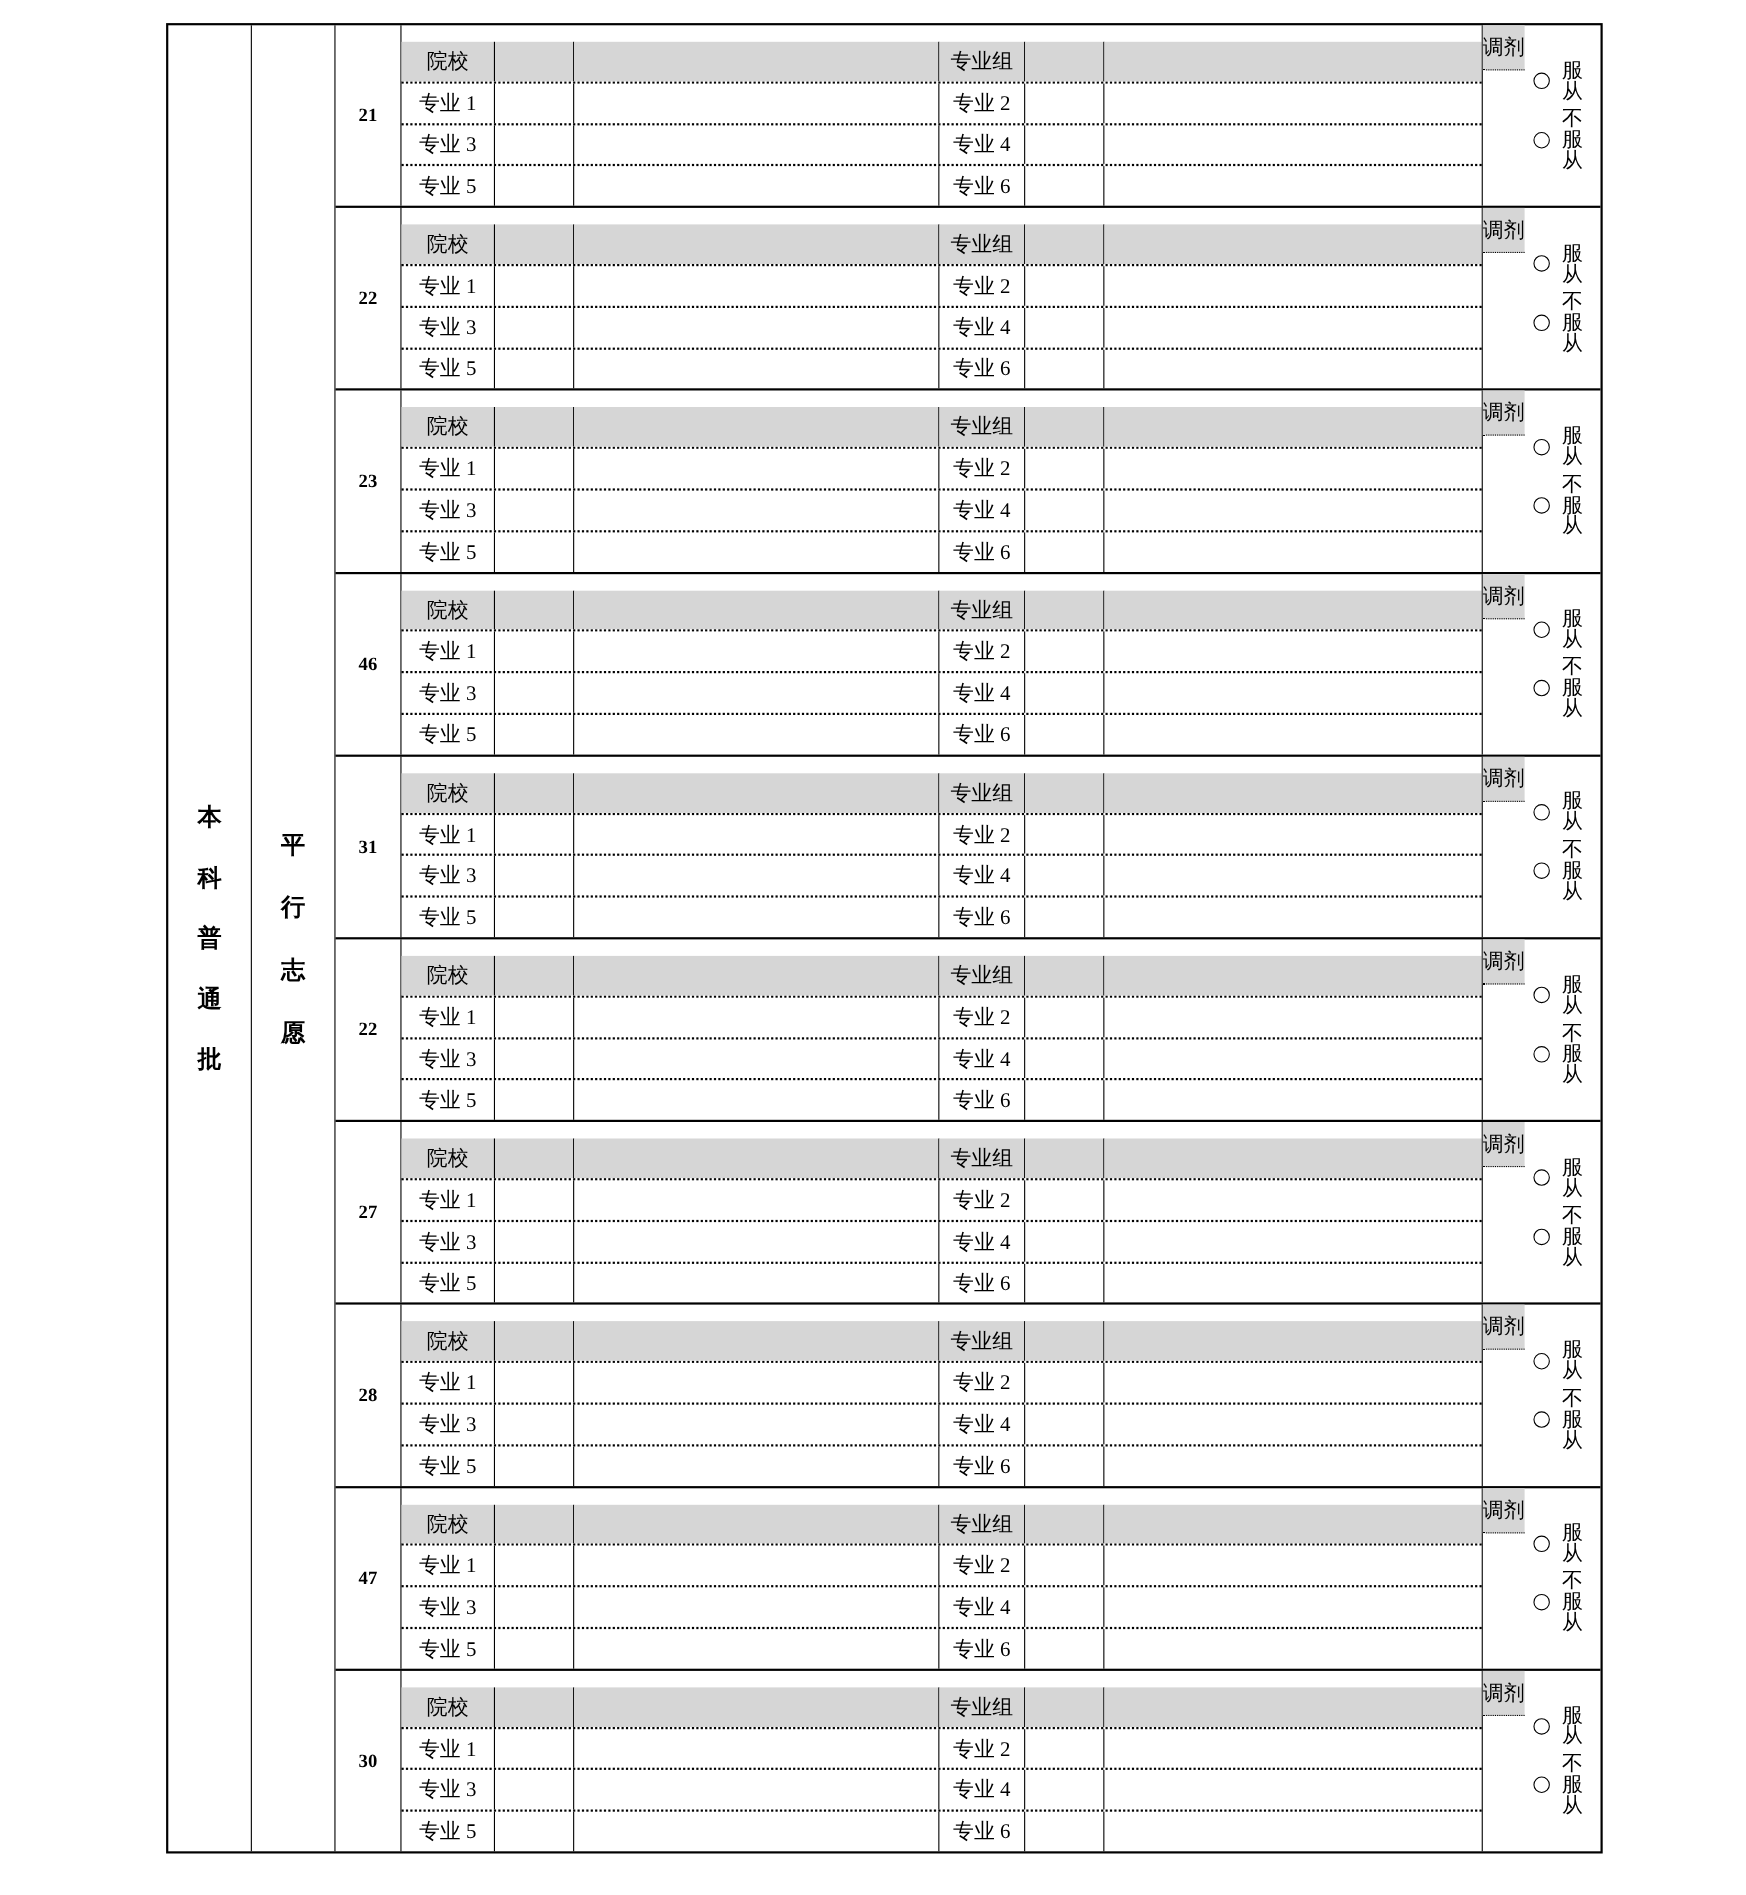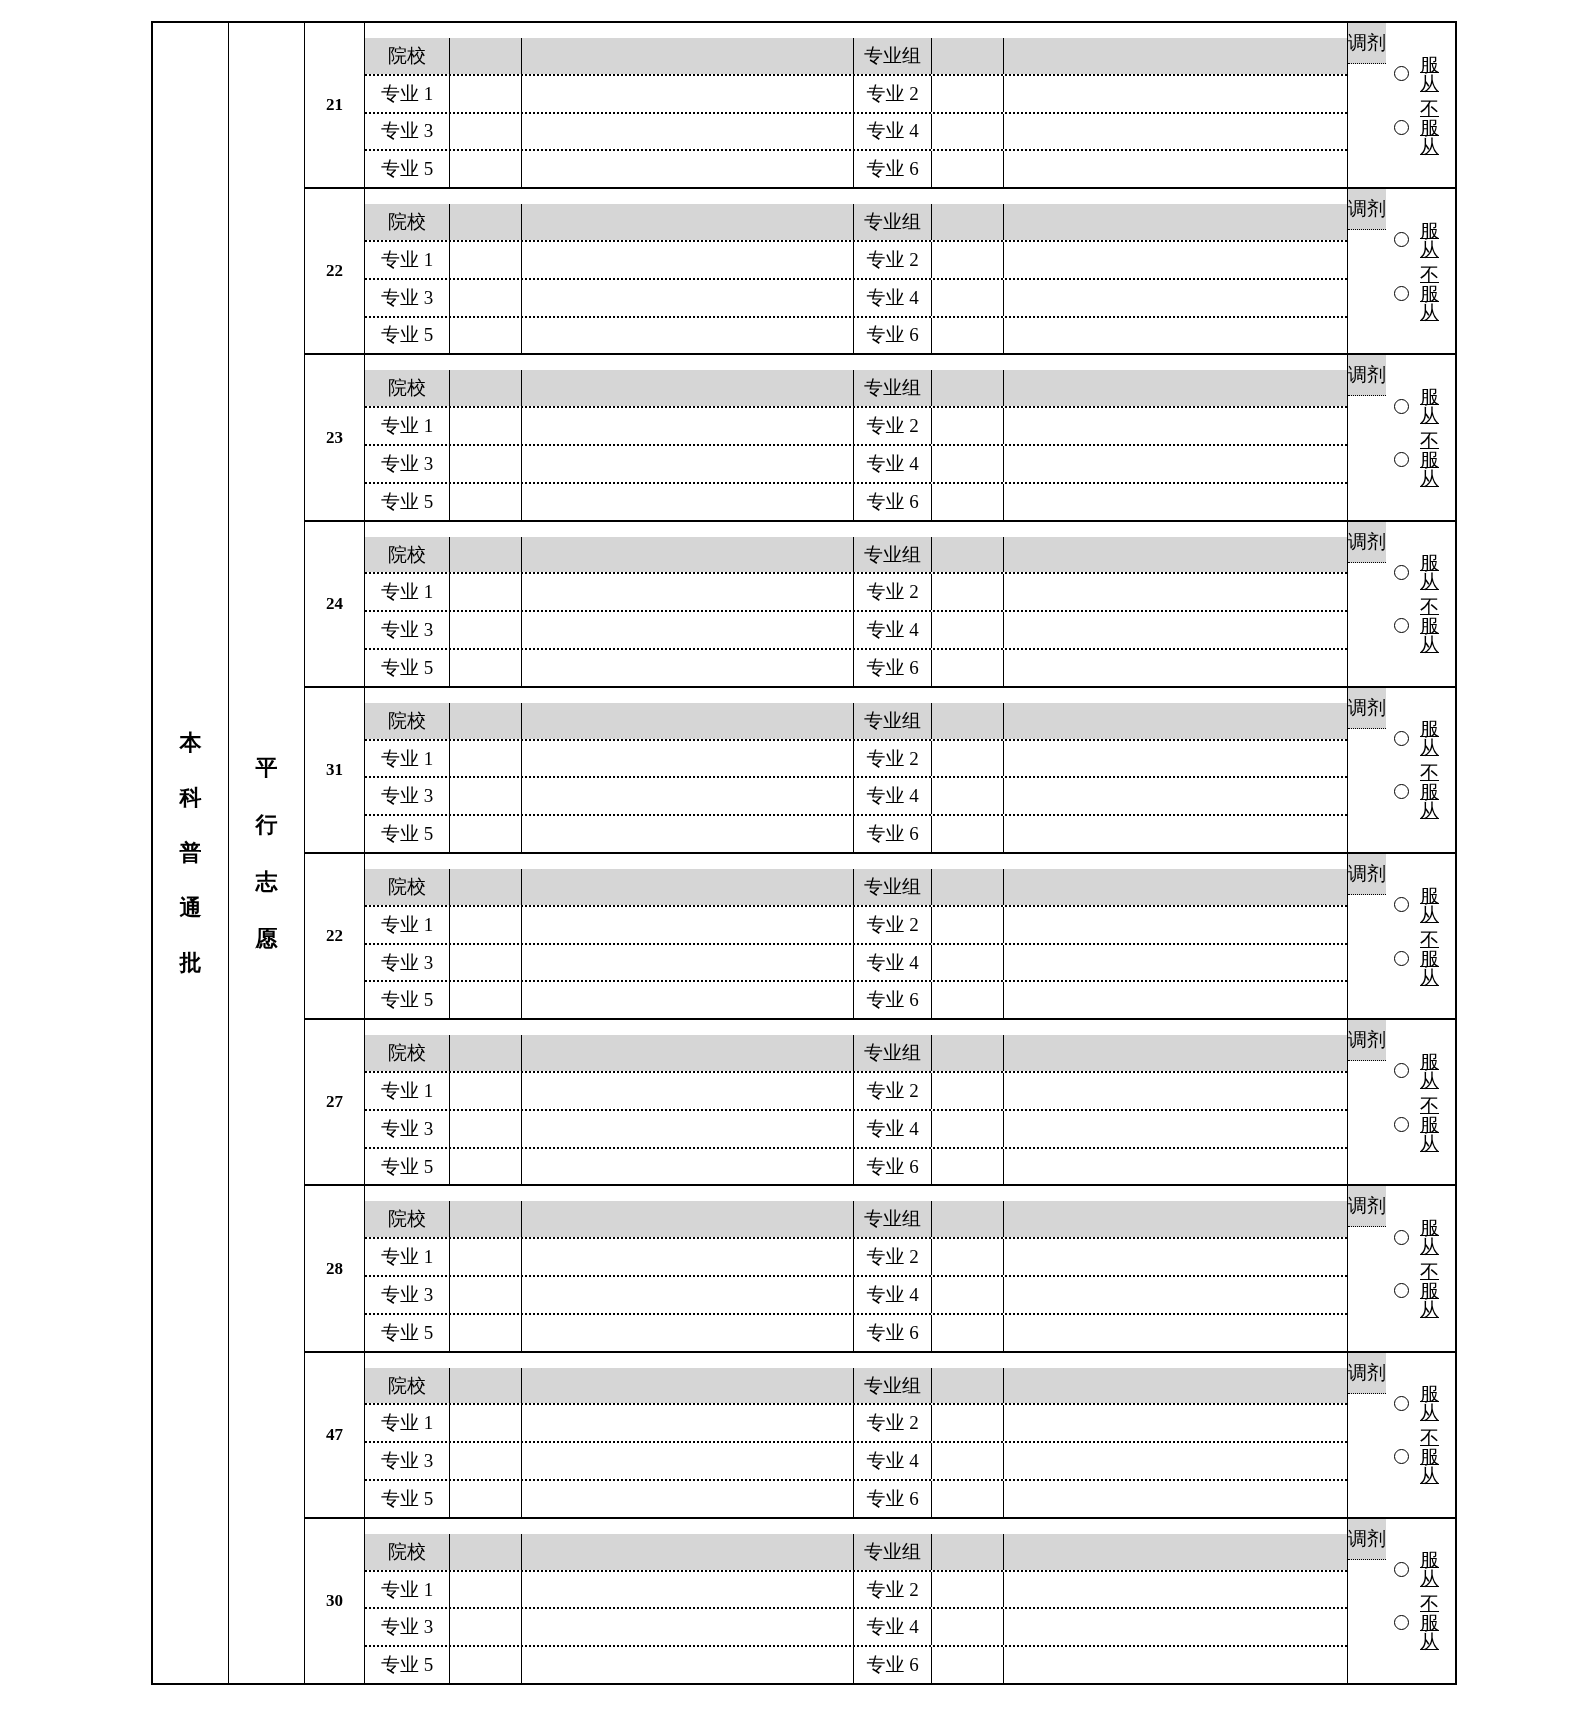--- a/index.html
+++ b/index.html
@@ -121,21 +121,20 @@
     font-size: 19px;
   }
   .adjust-body {
     flex: 1;
     display: flex;
     flex-direction: column;
     justify-content: center;
     align-items: flex-start;
     padding-left: 8px;
     gap: 6px;
-    text-decoration: underline;
   }
   .radio-row {
     display: flex;
     align-items: center;
     gap: 11px;
     font-size: 19px;
     line-height: 19px;
   }
   .radio {
     width: 13px;
@@ -312,21 +311,21 @@
         </div>
         <div class="radio-row">
           <span class="radio"></span>
           <span>不服从</span>
         </div>
       </div>
     </div>
   </div>
 
   <div class="block">
-    <div class="num-cell">24</div>
+    <div class="num-cell">46</div>
     <div class="grid">
       <div class="grow header-row">
         <div class="cell c4">院校</div>
         <div class="cell c5"></div>
         <div class="cell c6"></div>
         <div class="cell c7">专业组</div>
         <div class="cell c8"></div>
         <div class="cell c9"></div>
       </div>
       <div class="grow">

